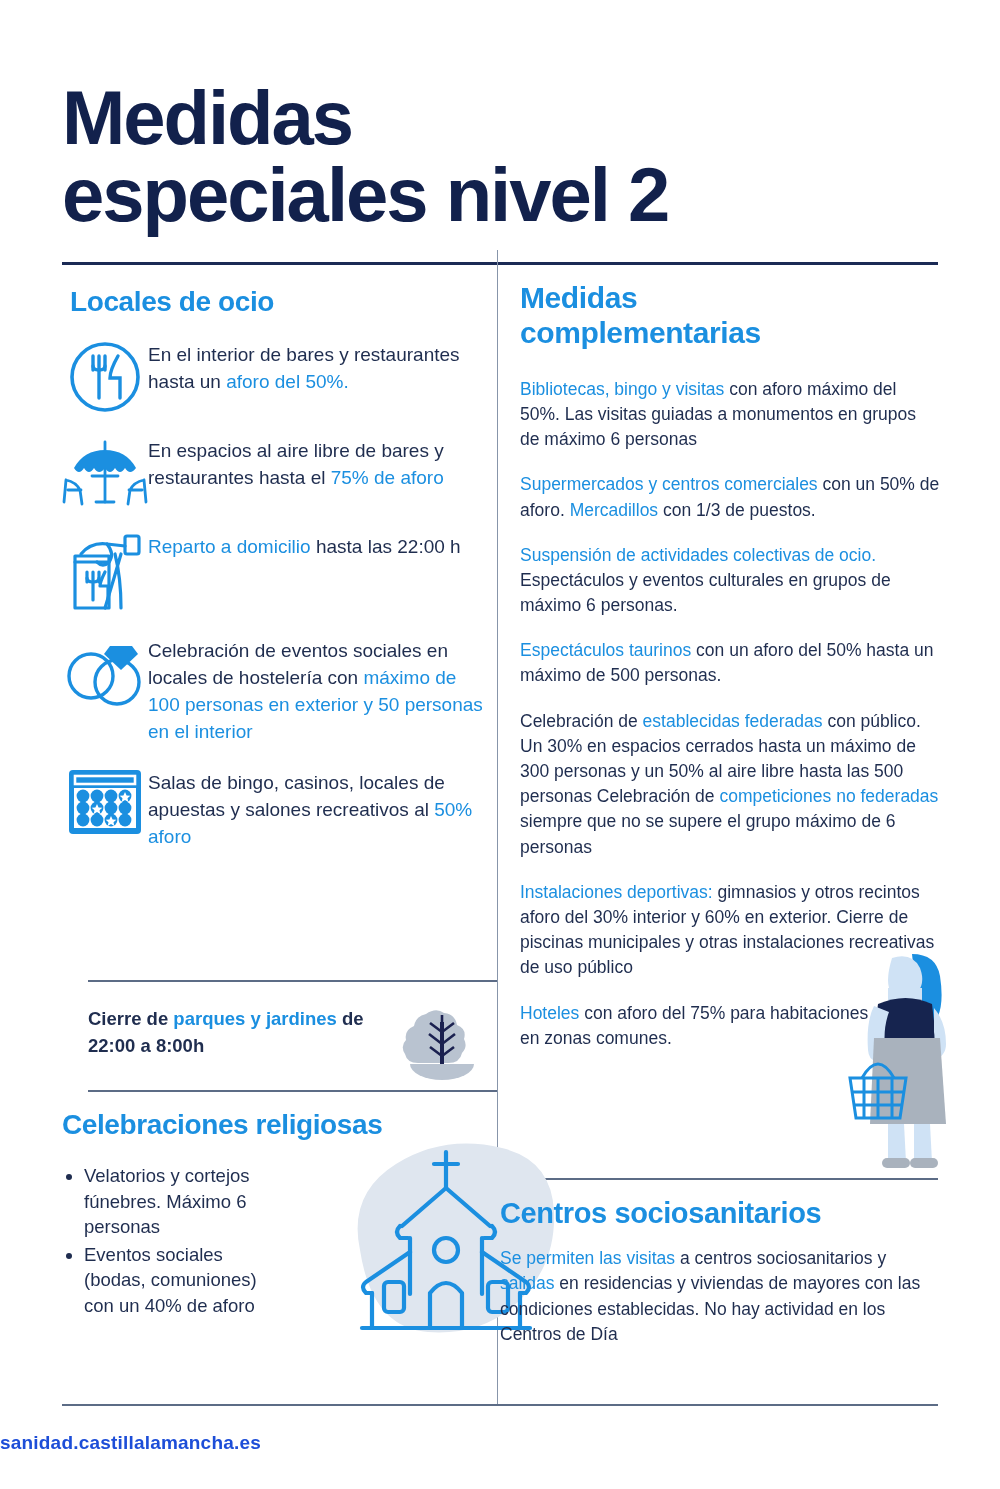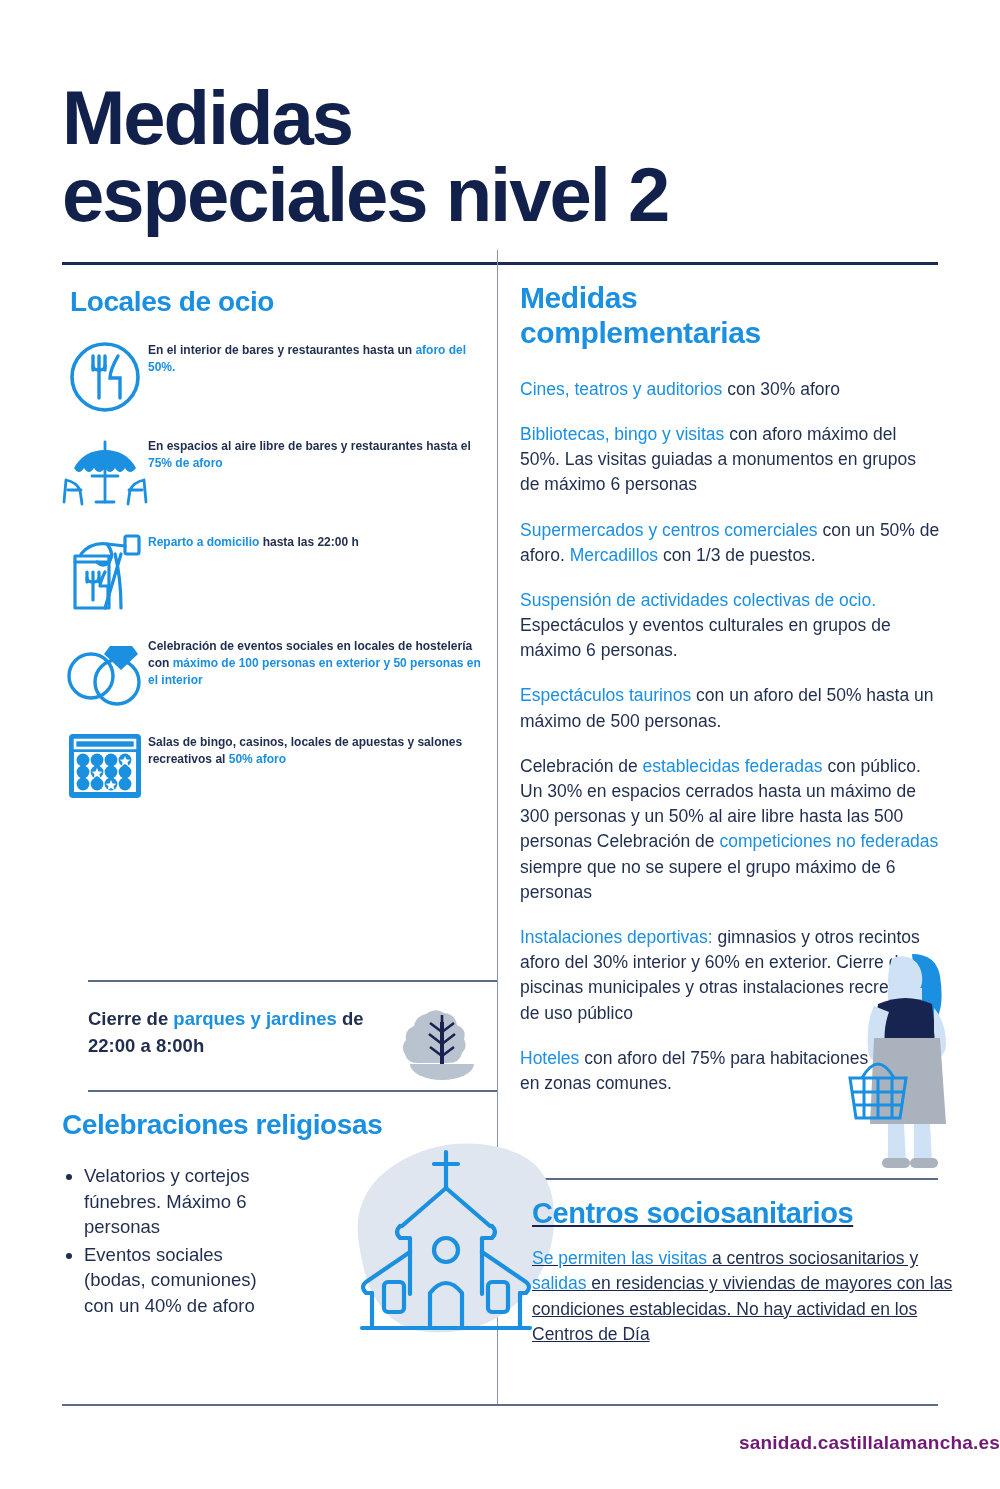--- a/index.html
+++ b/index.html
@@ -35,47 +35,47 @@
 
   .h-sec{
     color:#1b8fe0;font-weight:bold;font-size:28px;line-height:1.18;
     letter-spacing:-0.4px;margin:0 0 22px 0;
   }
   .h-sec.left-pad{margin-left:8px;}
 
   
   .row{display:flex;align-items:flex-start;margin-bottom:22px;}
   .row .ico{width:86px;min-width:86px;display:flex;justify-content:center;align-items:center;}
-  .row .txt{font-size:12px;line-height:1.42;color:#1f2d4f;padding-top:2px;font-weight:bold;}
+  .row .txt{font-size:19px;line-height:1.42;color:#1f2d4f;padding-top:2px;}
   .hl{color:#1b8fe0;}
 
   
   .parks{position:absolute;left:88px;top:1000px;width:410px;height:86px;}
   .parks .ptxt{font-size:18.5px;line-height:1.45;color:#1f2d4f;width:300px;padding-top:6px;font-weight:bold;}
   .parks .tree{position:absolute;right:10px;top:-8px;}
 
   
   .relig{position:absolute;left:62px;top:1108px;width:440px;}
   .relig ul{margin:10px 0 16px 0;padding:0 0 0 22px;width:190px;}
   .relig li{font-size:18.5px;line-height:1.38;color:#1f2d4f;margin-bottom:2px;}
   .church-wrap{position:absolute;left:270px;top:22px;width:230px;height:215px;}
 
   
   .p-r{font-size:17.5px;line-height:1.44;color:#1f2d4f;margin:0 0 20px 0;}
   .h-sec.right{font-size:30px;margin-bottom:26px;}
-  .centros{position:absolute;left:532px;top:1196px;width:430px;text-decoration:underline;}
+  .centros{position:absolute;left:500px;top:1196px;width:430px;}
   .centros .h-sec{font-size:29px;margin-bottom:16px;}
 
   
   .woman{position:absolute;left:848px;top:952px;width:118px;height:222px;}
 
   
   .footer{
-    position:absolute;left:0;top:1432px;width:1000px;text-align:right;
-    font-size:19px;font-weight:bold;color:#701a75;letter-spacing:0.2px;
+    position:absolute;left:0;top:1432px;width:1000px;text-align:left;
+    font-size:19px;font-weight:bold;color:#1d4ed8;letter-spacing:0.2px;
   }
 </style>
 </head>
 <body>
 
 <div class="page">
 
   <h1 class="title">
     <span>Medidas</span>
     <span class="l2">especiales nivel 2</span>
@@ -224,21 +224,20 @@
       </svg>
     </div>
   </div>
 
   <div class="col-right">
     <div class="h-sec right">
       <span>Medidas</span><br>
       <span>complementarias</span>
     </div>
     <div id="right-paras">
-        <p class="p-r"><span class="hl">Cines, teatros y auditorios</span><span class=""> con 30% aforo</span></p>
         <p class="p-r"><span class="hl">Bibliotecas, bingo y visitas</span><span class=""> con aforo máximo del 50%. Las visitas guiadas a monumentos en grupos de máximo 6 personas</span></p>
         <p class="p-r"><span class="hl">Supermercados y centros comerciales</span><span class=""> con un 50% de aforo. </span><span class="hl">Mercadillos</span><span class=""> con 1/3 de puestos.</span></p>
         <p class="p-r"><span class="hl">Suspensión de actividades colectivas de ocio.</span><span class=""> Espectáculos y eventos culturales en grupos de máximo 6 personas.</span></p>
         <p class="p-r"><span class="hl">Espectáculos taurinos</span><span class=""> con un aforo del 50% hasta un máximo de 500 personas.</span></p>
         <p class="p-r"><span class="">Celebración de </span><span class="hl">establecidas federadas</span><span class=""> con público. Un 30% en espacios cerrados hasta un máximo de 300 personas y un 50% al aire libre hasta las 500 personas Celebración de </span><span class="hl">competiciones no federadas</span><span class=""> siempre que no se supere el grupo máximo de 6 personas</span></p>
         <p class="p-r"><span class="hl">Instalaciones deportivas:</span><span class=""> gimnasios y otros recintos aforo del 30% interior y 60% en exterior. Cierre de piscinas municipales y otras instalaciones recreativas de uso público</span></p>
         <p class="p-r"><span class="hl">Hoteles</span><span class=""> con aforo del 75% para habitaciones y 50% en zonas comunes.</span></p>
       </div>
   </div>
 

